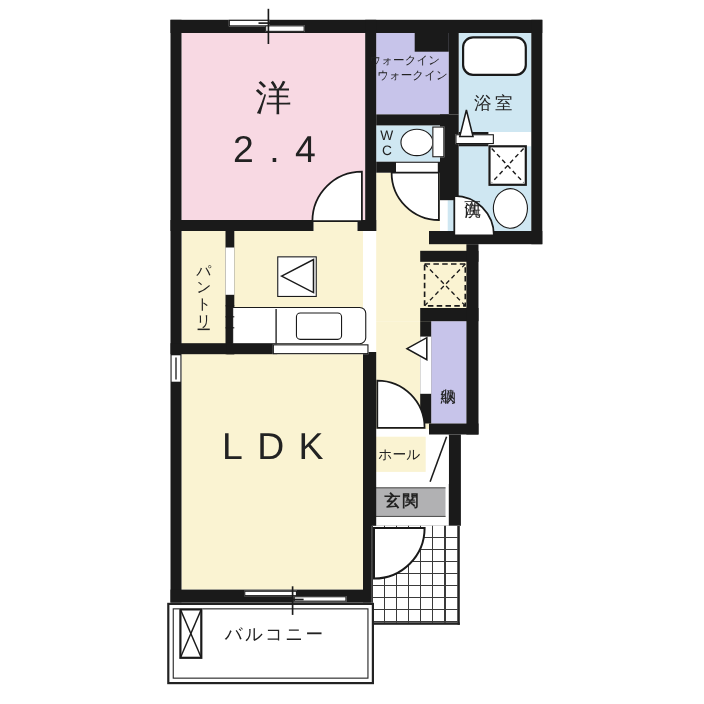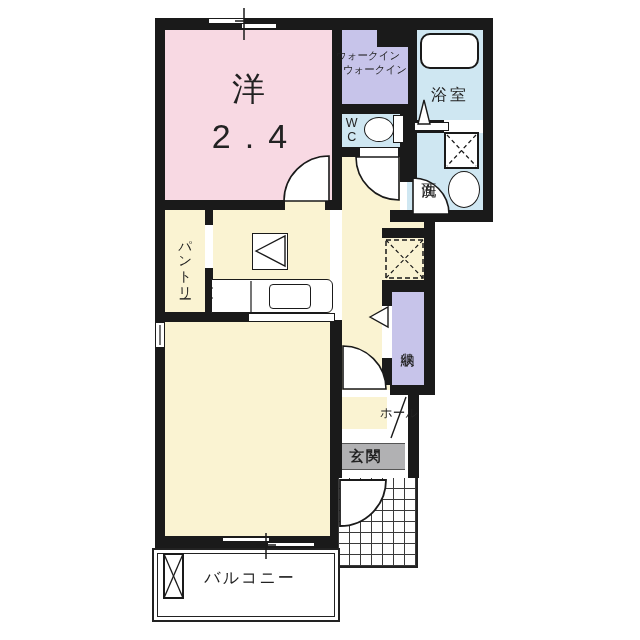--- a/index.html
+++ b/index.html
@@ -140,22 +140,23 @@
   <div class="lbl" style="left:342px;top:62px;width:66px;height:14px;font-size:10.5px;">ウォークイン</div>
 
   <div class="lbl" style="left:417px;top:84px;width:66px;height:22px;font-size:16px;letter-spacing:3px;">浴室</div>
 
   <div class="lbl vert" style="left:343px;top:112px;width:17px;height:36px;font-size:12.5px;">WC</div>
 
   <div class="lbl vert" style="left:419px;top:145px;width:20px;height:52px;font-size:15px;">洗面</div>
 
   <div class="lbl vert" style="left:171px;top:216px;width:28px;height:92px;font-size:13.5px;">パントリー</div>
 
+  <div class="lbl" style="left:172px;top:386px;width:165px;height:42px;font-size:34px;letter-spacing:13px;">LDK</div>
 
   <div class="lbl vert" style="left:396px;top:322px;width:24px;height:40px;font-size:14px;">収納</div>
 
-  <div class="lbl" style="left:339px;top:403px;width:48px;height:20px;font-size:12.5px;margin-left:36px;">ホール</div>
+  <div class="lbl" style="left:339px;top:403px;width:48px;height:20px;font-size:12.5px;">ホール</div>
 
   <div class="lbl" style="left:338px;top:446px;width:56px;height:21px;font-size:14.5px;letter-spacing:2px;font-weight:bold;">玄関</div>
 
   <div class="lbl" style="left:190px;top:567px;width:120px;height:22px;font-size:16px;letter-spacing:2px;text-align:center;">バルコニー</div>
 
 </div>
 
 </body></html>

